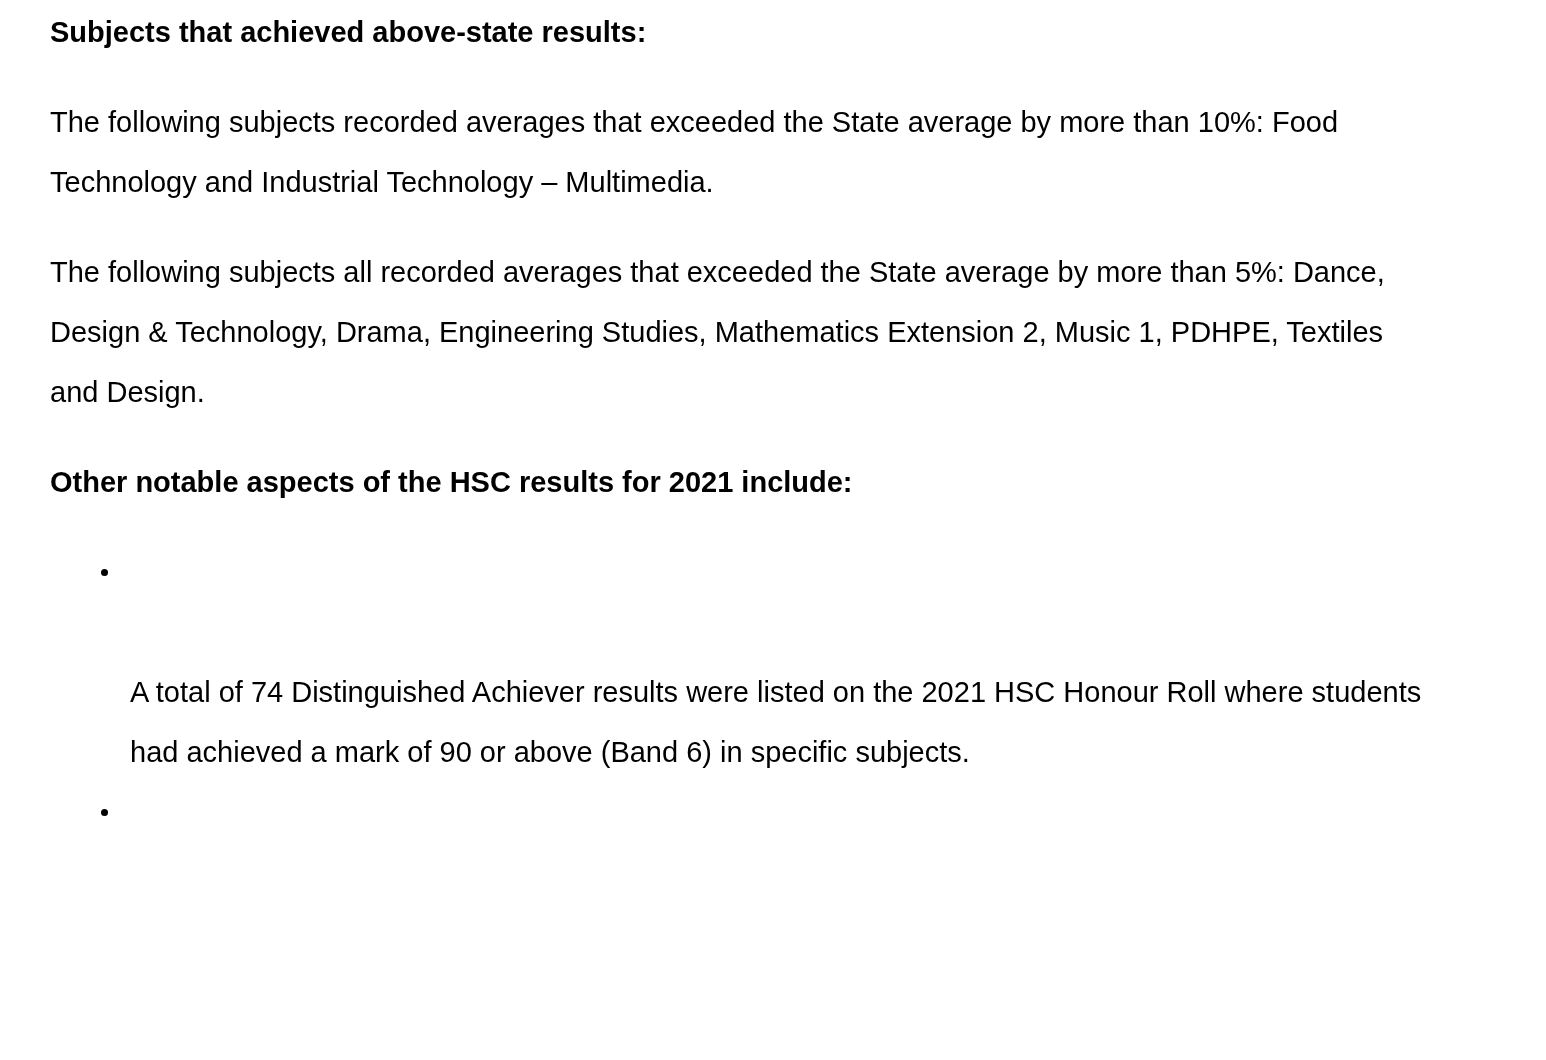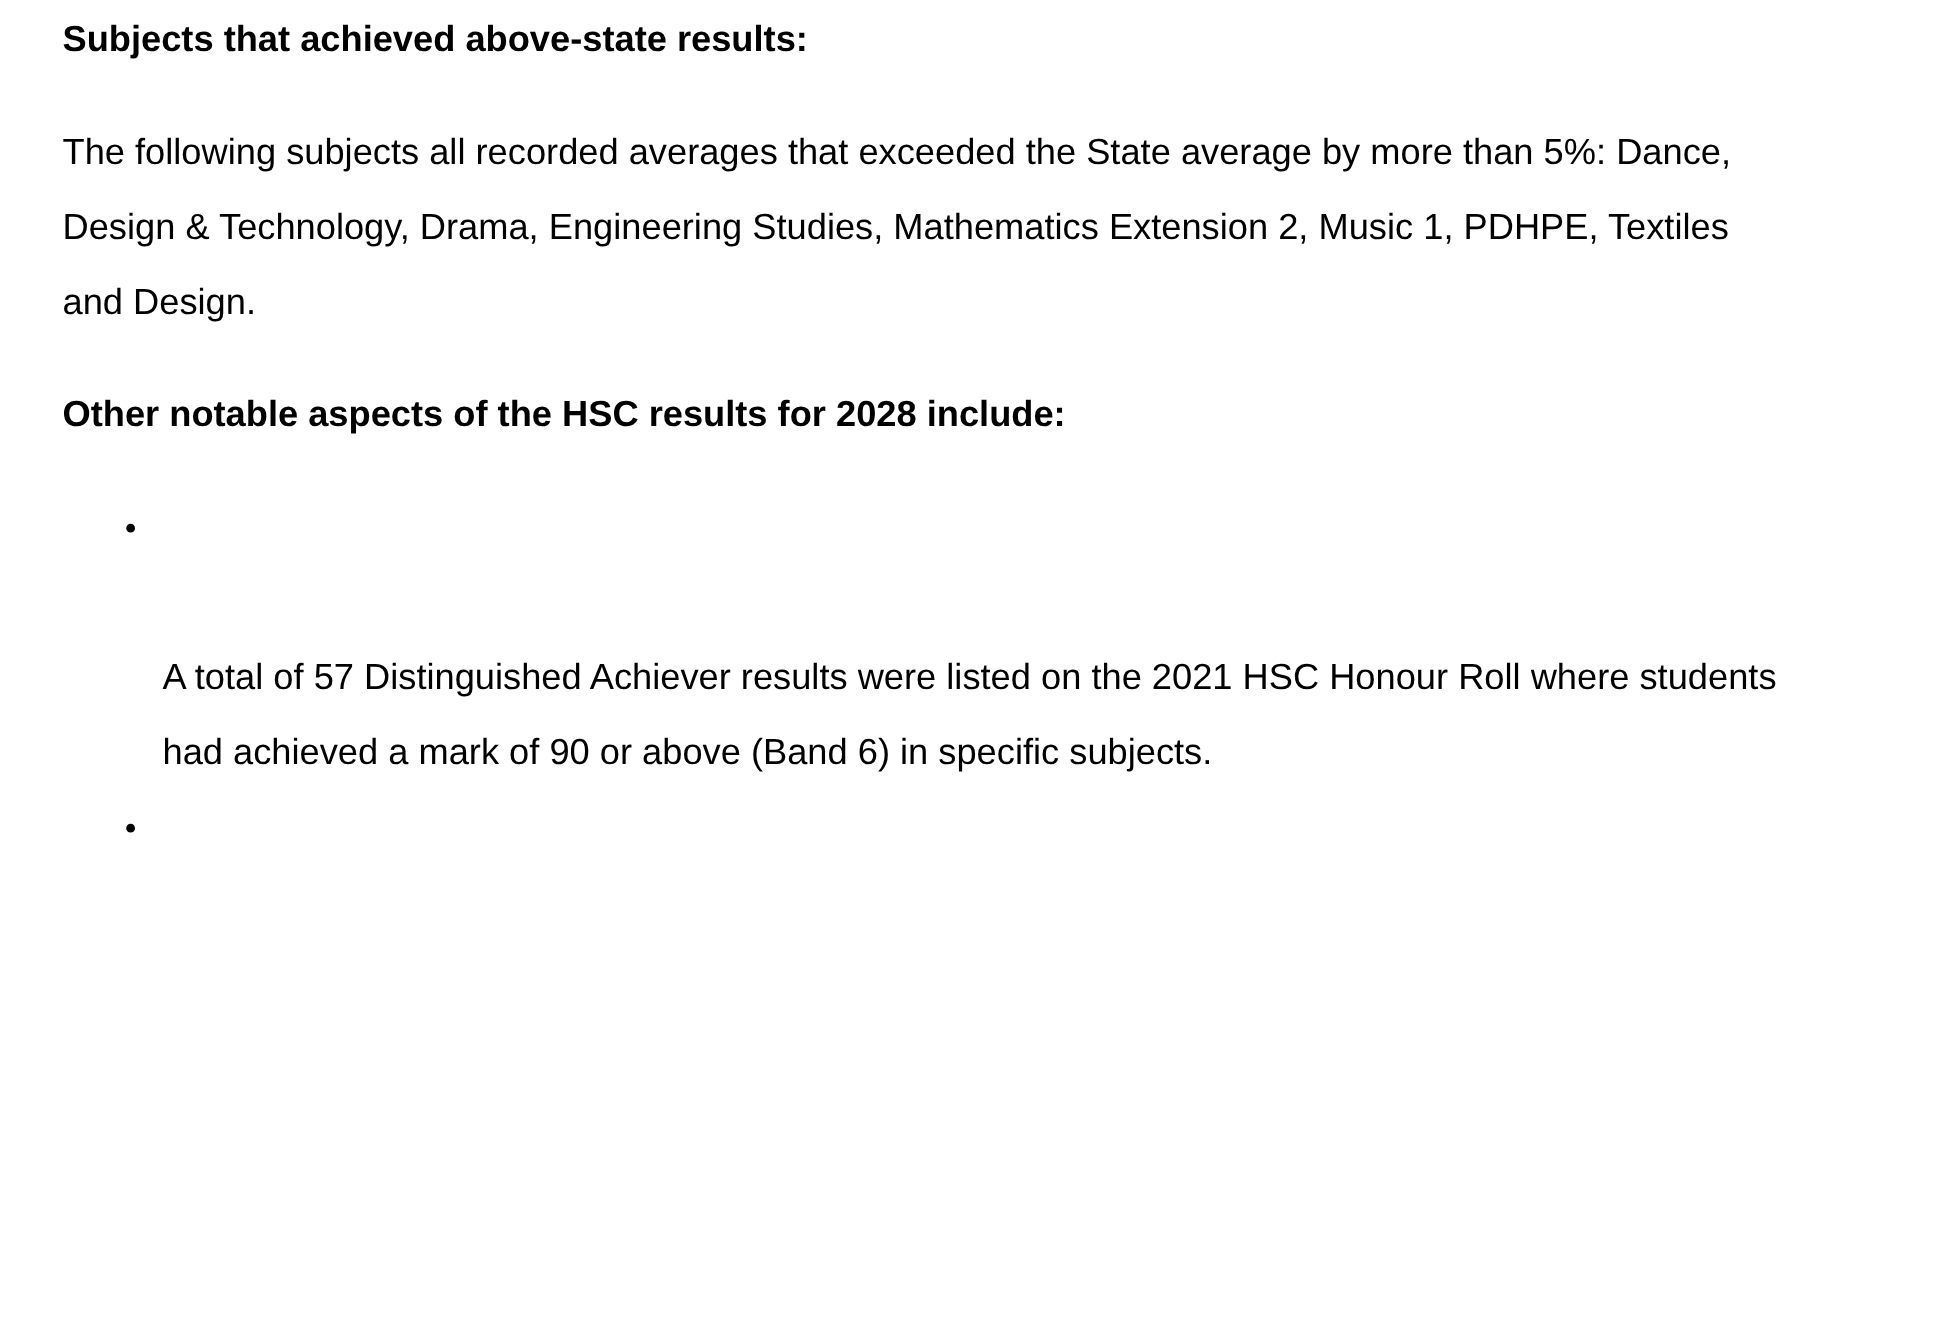--- a/index.html
+++ b/index.html
@@ -52,32 +52,34 @@
     background: #000000;
   }
 </style>
 </head>
 <body>
 
 <main class="doc">
 
   <h2>Subjects that achieved above-state results:</h2>
 
+  <p>The following subjects recorded averages that exceeded the State average by more than 10%: Food
+Technology and Industrial Technology – Multimedia.</p>
 
   <p>The following subjects all recorded averages that exceeded the State average by more than 5%: Dance,
 Design &amp; Technology, Drama, Engineering Studies, Mathematics Extension 2, Music 1, PDHPE, Textiles
 and Design.</p>
 
 
-  <h2>Other notable aspects of the HSC results for 2028 include:</h2>
+  <h2>Other notable aspects of the HSC results for 2021 include:</h2>
 
   <ul>
     <li>
       <span class="dot"></span>
-      <span>A total of 57 Distinguished Achiever results were listed on the 2021 HSC Honour Roll where students
+      <span>A total of 74 Distinguished Achiever results were listed on the 2021 HSC Honour Roll where students
 had achieved a mark of 90 or above (Band 6) in specific subjects.</span>
     </li>
     <li>
       <span class="dot"></span>
       
     </li>
 
   </ul>
 
 </main>

